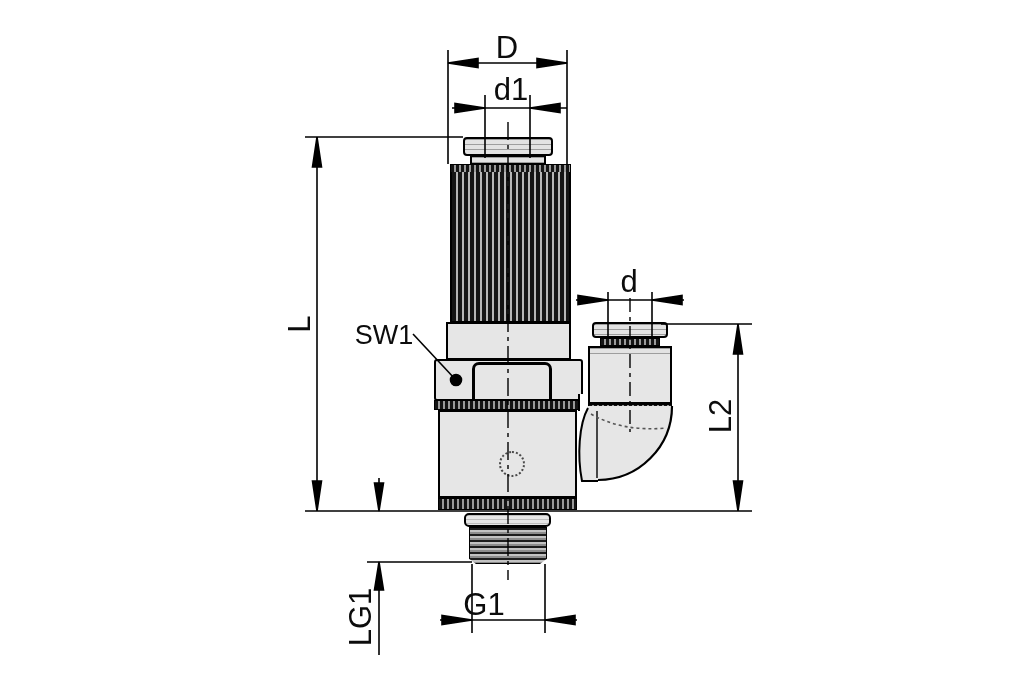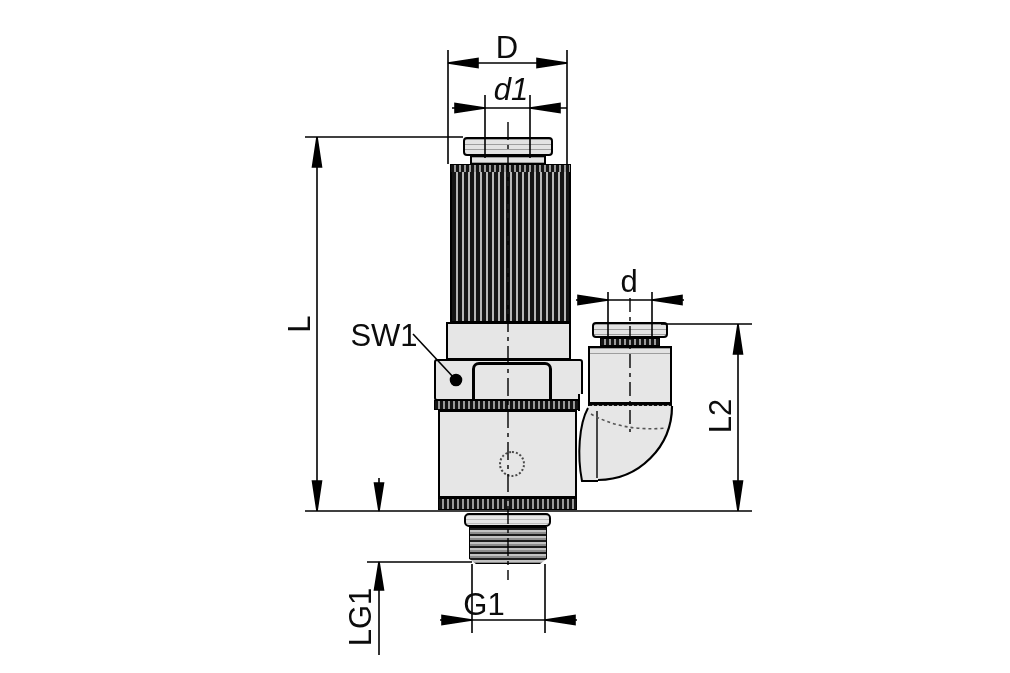--- a/index.html
+++ b/index.html
@@ -16,21 +16,21 @@
   .serr{background:repeating-linear-gradient(90deg,#141414 0 3px,#9a9a9a 3px 5px);border:1px solid #000;}
   .knurl{background:repeating-linear-gradient(90deg,#141414 0 4px,#b5b5b5 4px 6px);border:2px solid #000;border-top:none;}
   .thread{background:repeating-linear-gradient(180deg,#1d1d1d 0 2px,#c2c2c2 2px 4px,#8c8c8c 4px 6px);
           border:1px solid #000;
           clip-path:polygon(0 0,100% 0,100% 86%,91% 100%,9% 100%,0 86%);}
   .label{
     position:absolute;color:#0c0c0c;font-size:31px;line-height:1;white-space:nowrap;
     transform:translate(-50%,-50%);
   }
   .label.rot{transform:translate(-50%,-50%) rotate(-90deg);}
-  .label.small{font-size:31px;}
+  .label.small{font-size:27px;}
   svg.lines{position:absolute;left:0;top:0;}
   .stamp{
     position:absolute;left:499px;top:451px;width:22px;height:22px;border-radius:50%;
     border:2px dotted #4a4a4a;
   }
   .hexface{
     position:absolute;left:472px;top:362px;width:74px;height:38px;
     border:3px solid #000;border-radius:7px;
   }
 </style>
@@ -136,21 +136,21 @@
       </g>
 
       <g>
         <line x1="413" y1="334" x2="455" y2="379"></line>
         <circle cx="456" cy="380" r="5.5"></circle>
       </g>
     </g>
   </svg>
 
   <div class="label" style="left:507px;top:47px;">D</div>
-  <div class="label" style="left:511px;top:89px;font-style:italic;">d1</div>
+  <div class="label" style="left:511px;top:89px;">d1</div>
   <div class="label" style="left:629px;top:281px;">d</div>
   <div class="label rot" style="left:299px;top:324px;">L</div>
   <div class="label small" style="left:384px;top:335px;">SW1</div>
   <div class="label rot" style="left:720px;top:416px;">L2</div>
   <div class="label" style="left:484px;top:604px;">G1</div>
   <div class="label rot" style="left:360px;top:617px;">LG1</div>
 
 </div>
 
 </body></html>

